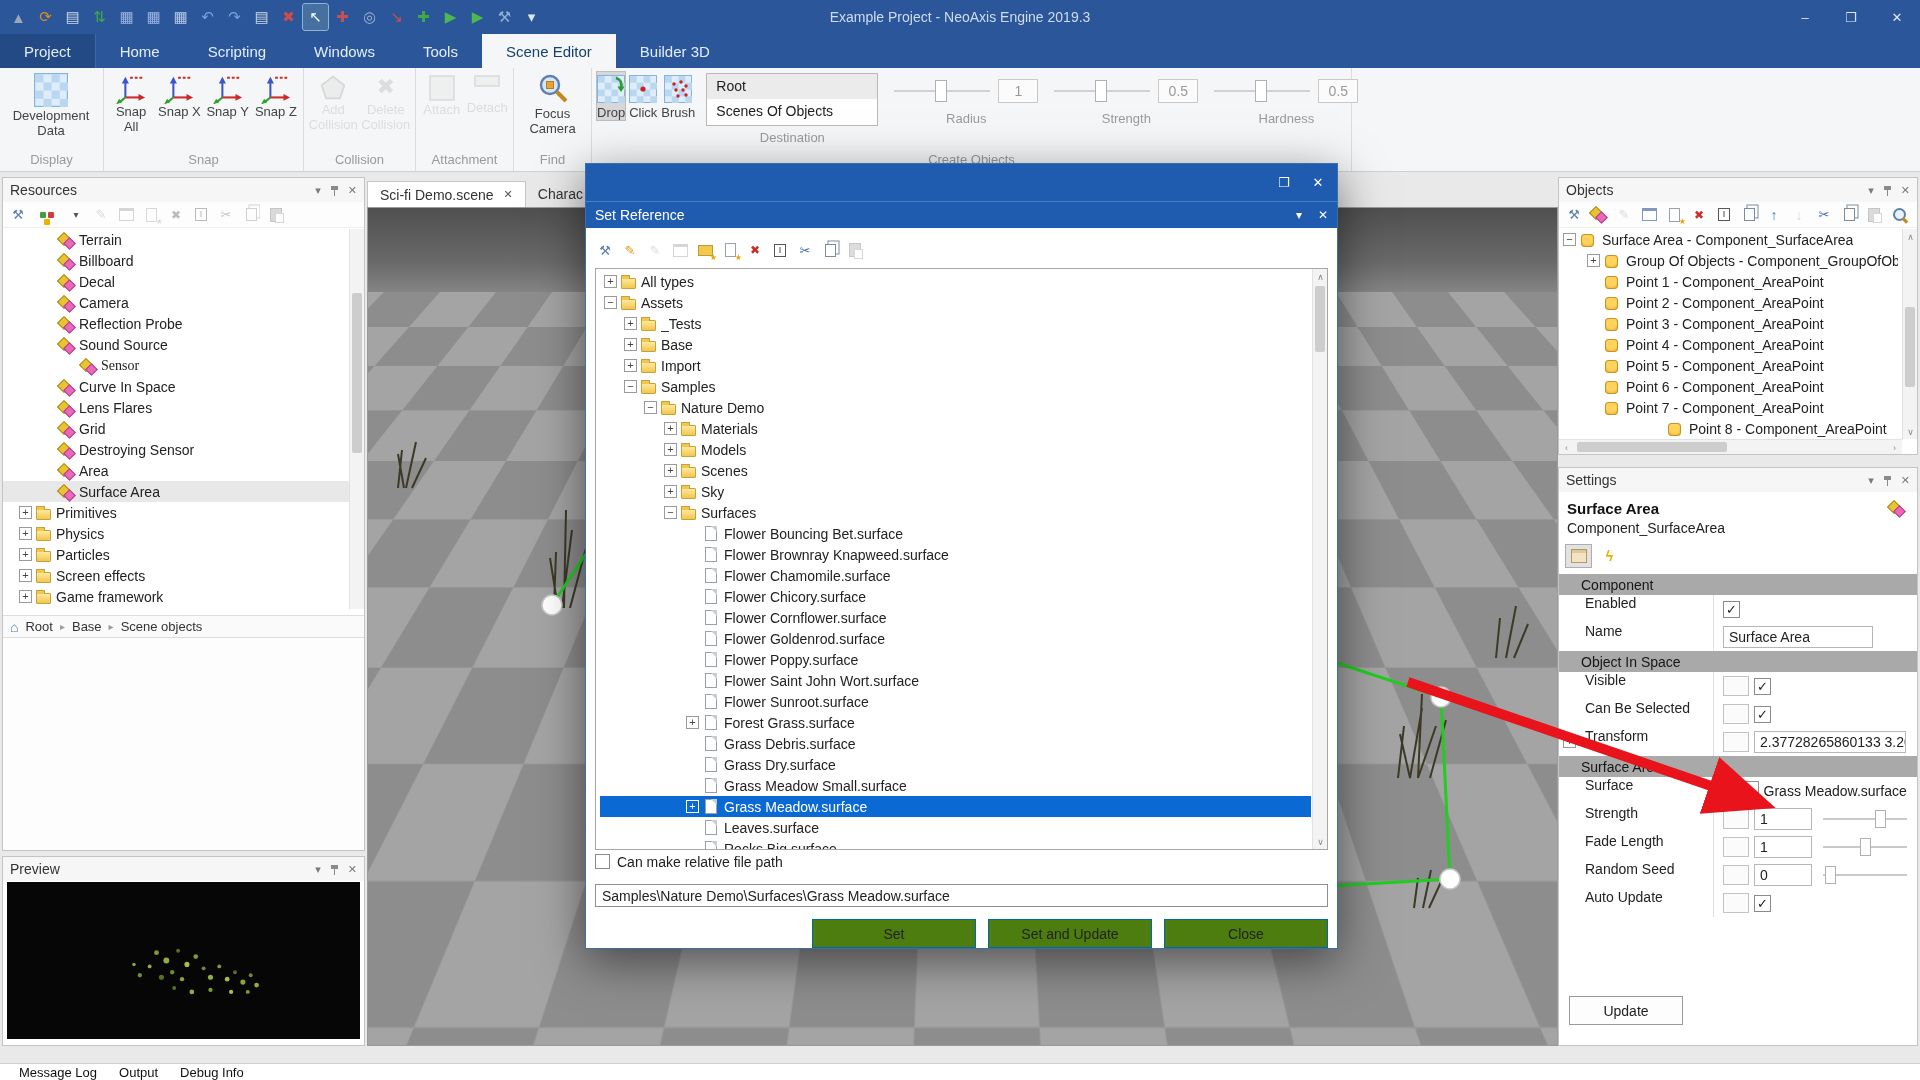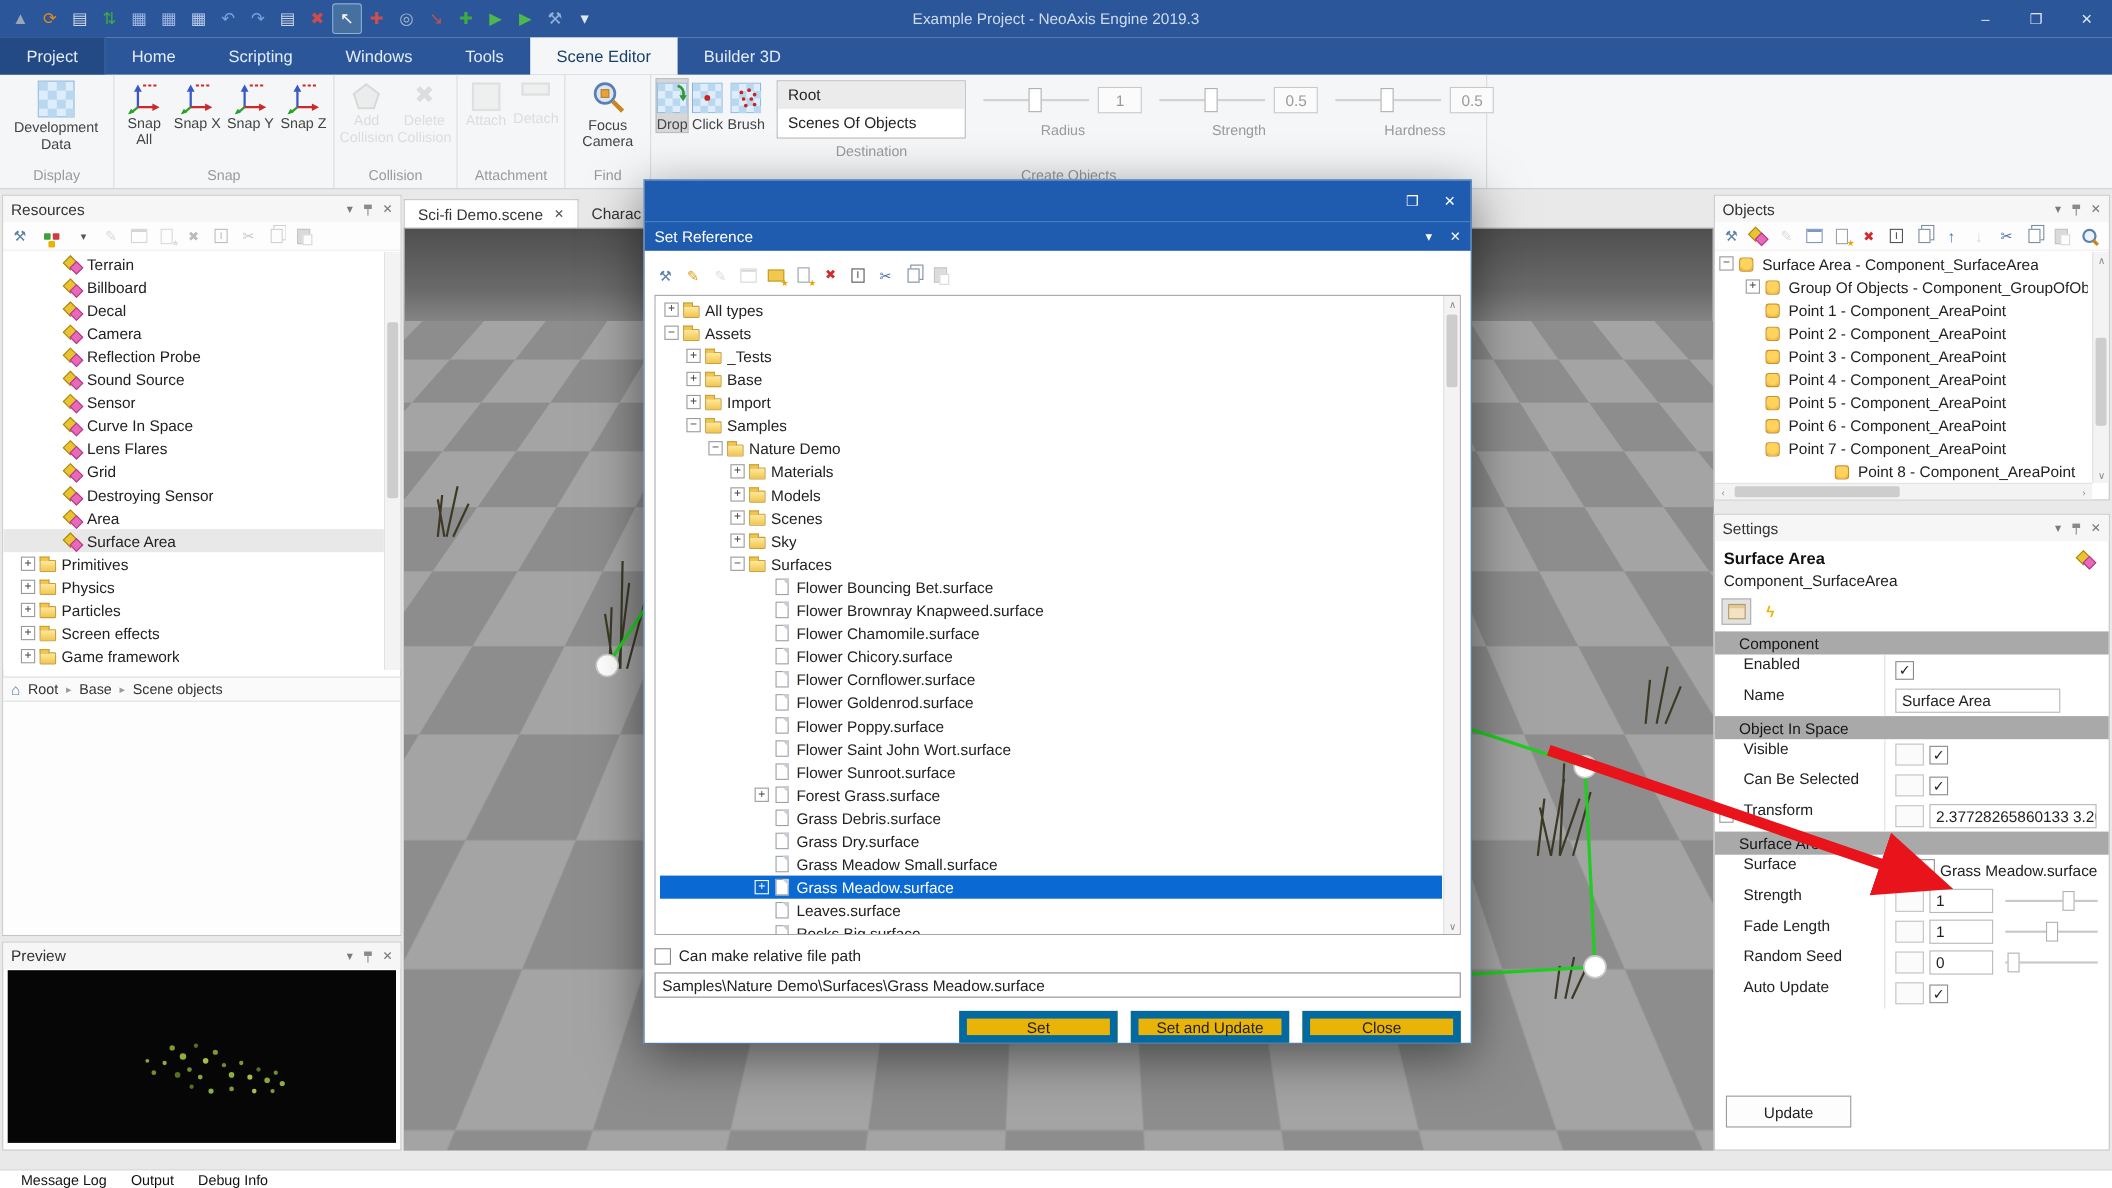--- a/index.html
+++ b/index.html
@@ -122,25 +122,25 @@
   
   .dlg{position:absolute;left:585px;top:163px;width:753px;height:786px;background:#fff;border:1px solid #3a6ea5;box-shadow:0 12px 44px rgba(0,0,0,.5);z-index:40}
   .dlg-cap{height:37px;background:#1f5cb0;display:flex;align-items:center;justify-content:flex-end;gap:4px;padding-right:4px}
   .capbtn{width:30px;height:24px;display:flex;align-items:center;justify-content:center;color:#fff;font-size:13px}
   .dlg-title{height:27px;background:#1f5cb0;border-top:1px solid #4a7fc4;display:flex;align-items:center;padding:0 9px;color:#fff;font-size:14px}
   .dlg-title .side{margin-left:auto;display:flex;gap:16px;font-size:12px}
   .dlg-body{padding:8px 9px 0}
   .dlg-tool{display:flex;align-items:center;gap:5px;height:28px;margin-bottom:4px}
   .dtreebox{position:relative;height:582px;border:1px solid #a6a6a6;overflow:hidden;background:#fff}
   .dtree{position:absolute;left:0;top:2px;right:16px;bottom:0;padding-left:4px}
-  .chkrow{display:flex;align-items:center;gap:7px;height:30px;margin-top:4px;font-size:14px}
+  .chkrow{display:flex;gap:7px;height:30px;margin-top:4px;font-size:14px}
   .chk{width:15px;height:15px;border:1px solid #8a8a8a;background:#fff;flex:none;font-size:12px;line-height:13px;text-align:center;color:#333}
   .pathfield{width:100%;height:23px;border:1px solid #8f8f8f;font-size:14px;font-family:"Liberation Sans",sans-serif;padding:0 6px;color:#222;background:#fff}
   .dlg-btns{display:flex;justify-content:flex-end;gap:12px;margin-top:12px}
-  .dbtn{width:144px;height:29px;background:#eab308;border:7px solid #0369a1;font-size:14px;display:flex;align-items:center;justify-content:center;color:#222}
+  .dbtn{width:164px;height:29px;background:#4d7c0f;border:1px solid #0369a1;font-size:14px;display:flex;align-items:center;justify-content:center;color:#222}
 
   
   .sname{font-size:15px;font-weight:bold;color:#111;padding:8px 0 1px 8px}
   .stype{font-size:14px;color:#222;padding:2px 0 6px 8px}
   .propbtns{display:flex;gap:4px;padding:2px 0 6px 6px}
   .propbtn{width:27px;height:24px;display:flex;align-items:center;justify-content:center;border:1px solid transparent}
   .propbtn.sel{background:#e2e2e2;border-color:#adadad}
   .sechead{height:21px;background:#a9a9a9;color:#161616;font-size:14px;display:flex;align-items:center;padding-left:22px}
   .prow{height:28px;display:flex;align-items:flex-start;position:relative}
   .plabel{width:154px;padding-left:26px;font-size:14px;color:#222;flex:none;white-space:nowrap}
@@ -550,21 +550,21 @@
         <span class="ti comp"></span>
         <span class="tlabel">Reflection Probe</span>
       </div>
 
       <div class="trow" style="padding-left: 38px;">
         <span class="exp"></span>
         <span class="ti comp"></span>
         <span class="tlabel">Sound Source</span>
       </div>
 
-      <div class="trow" style="padding-left: 38px;">
+      <div class="trow" style="padding-left: 60px; font-family: Liberation Serif, serif;">
         <span class="exp"></span>
         <span class="ti comp"></span>
         <span class="tlabel">Sensor</span>
       </div>
 
       <div class="trow" style="padding-left: 38px;">
         <span class="exp"></span>
         <span class="ti comp"></span>
         <span class="tlabel">Curve In Space</span>
       </div>

